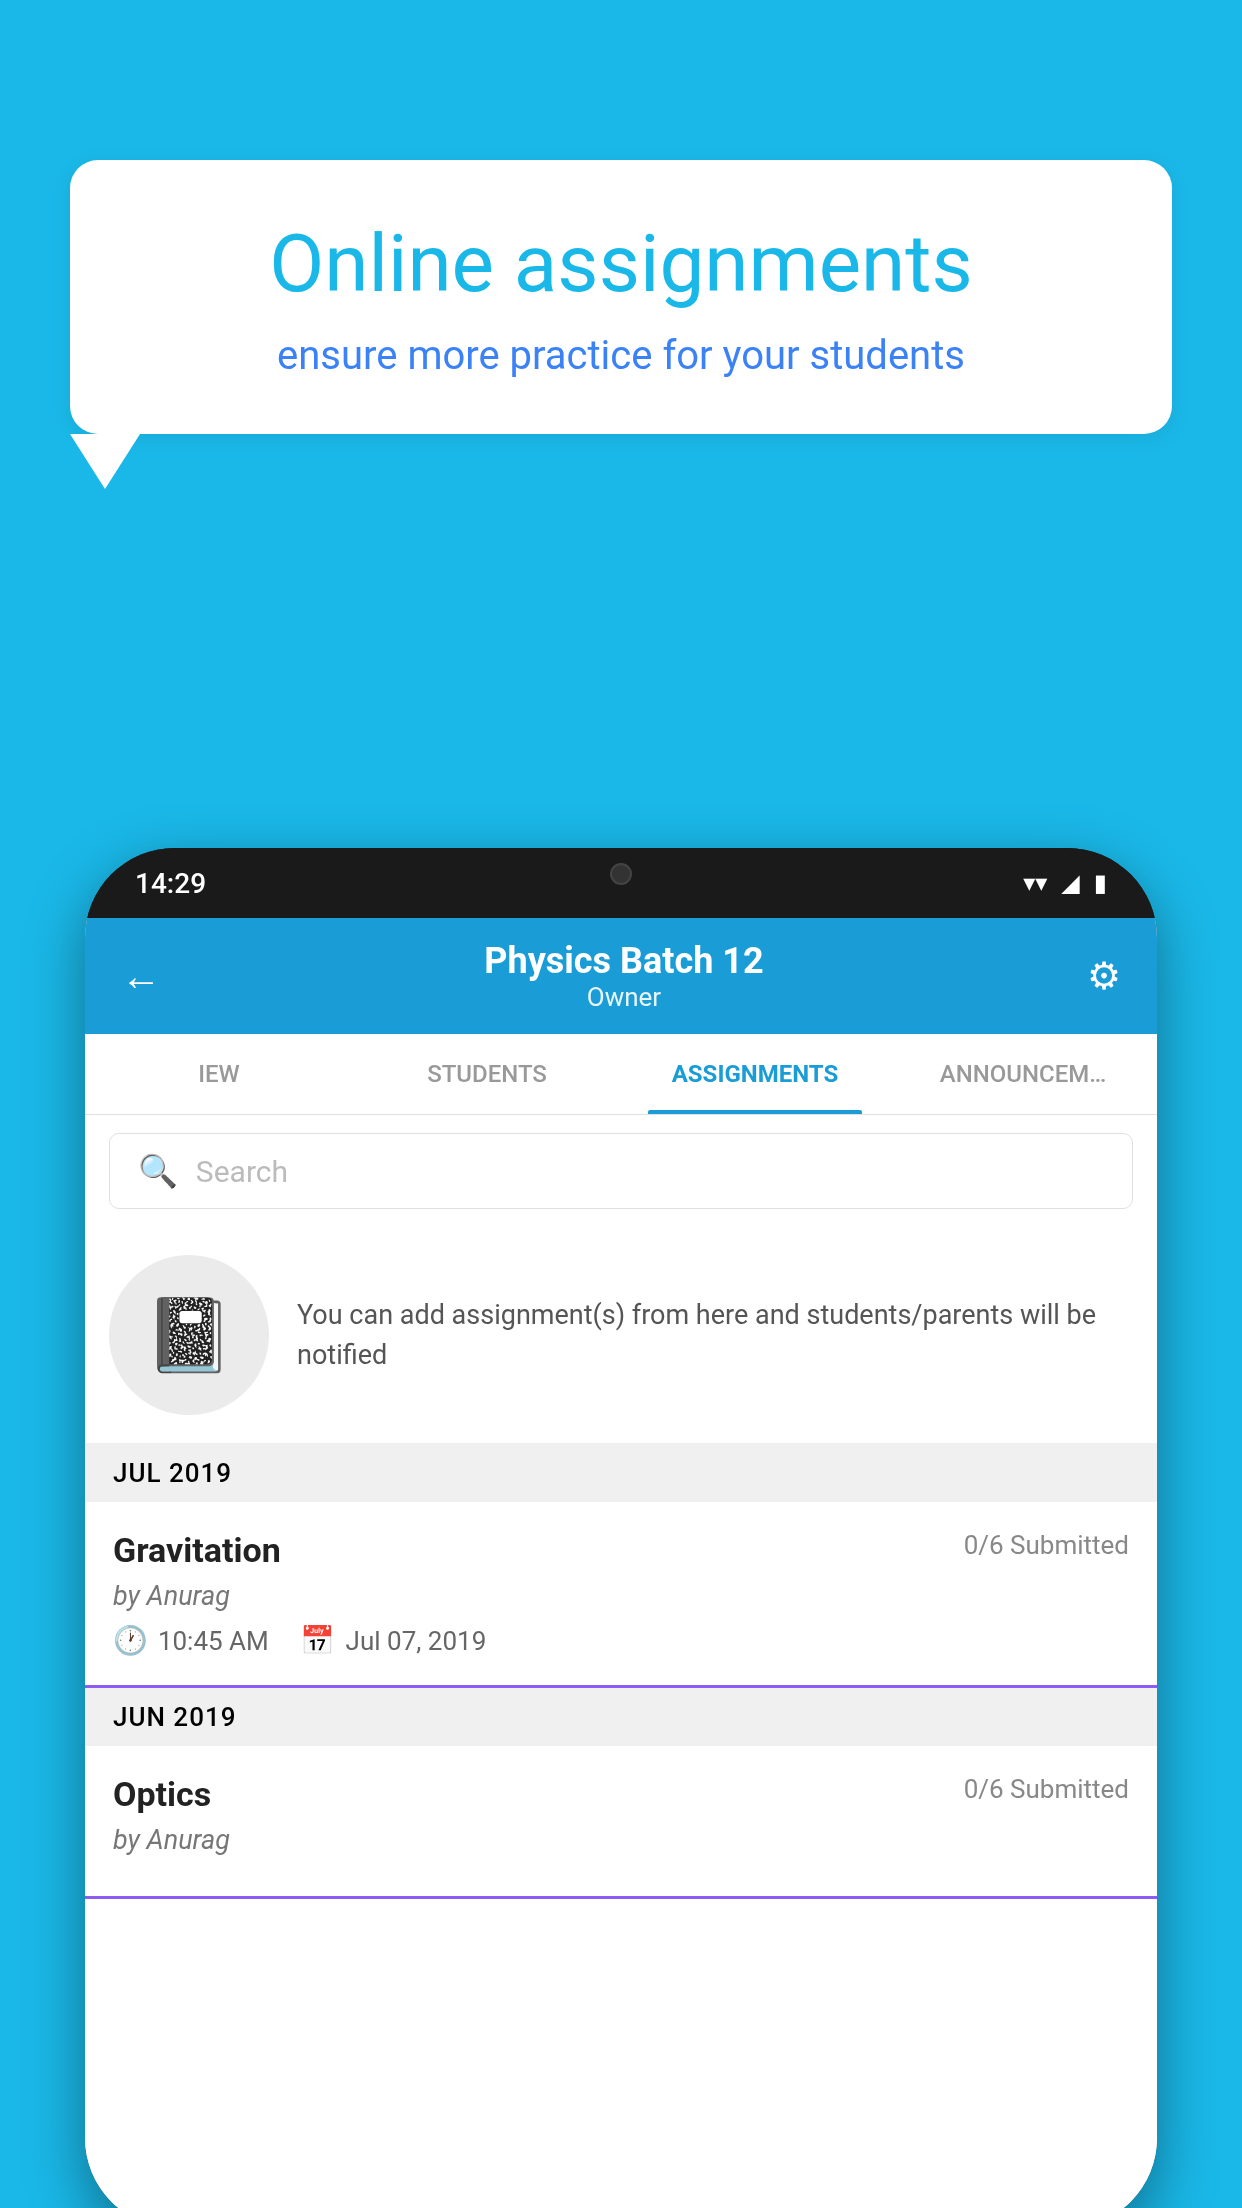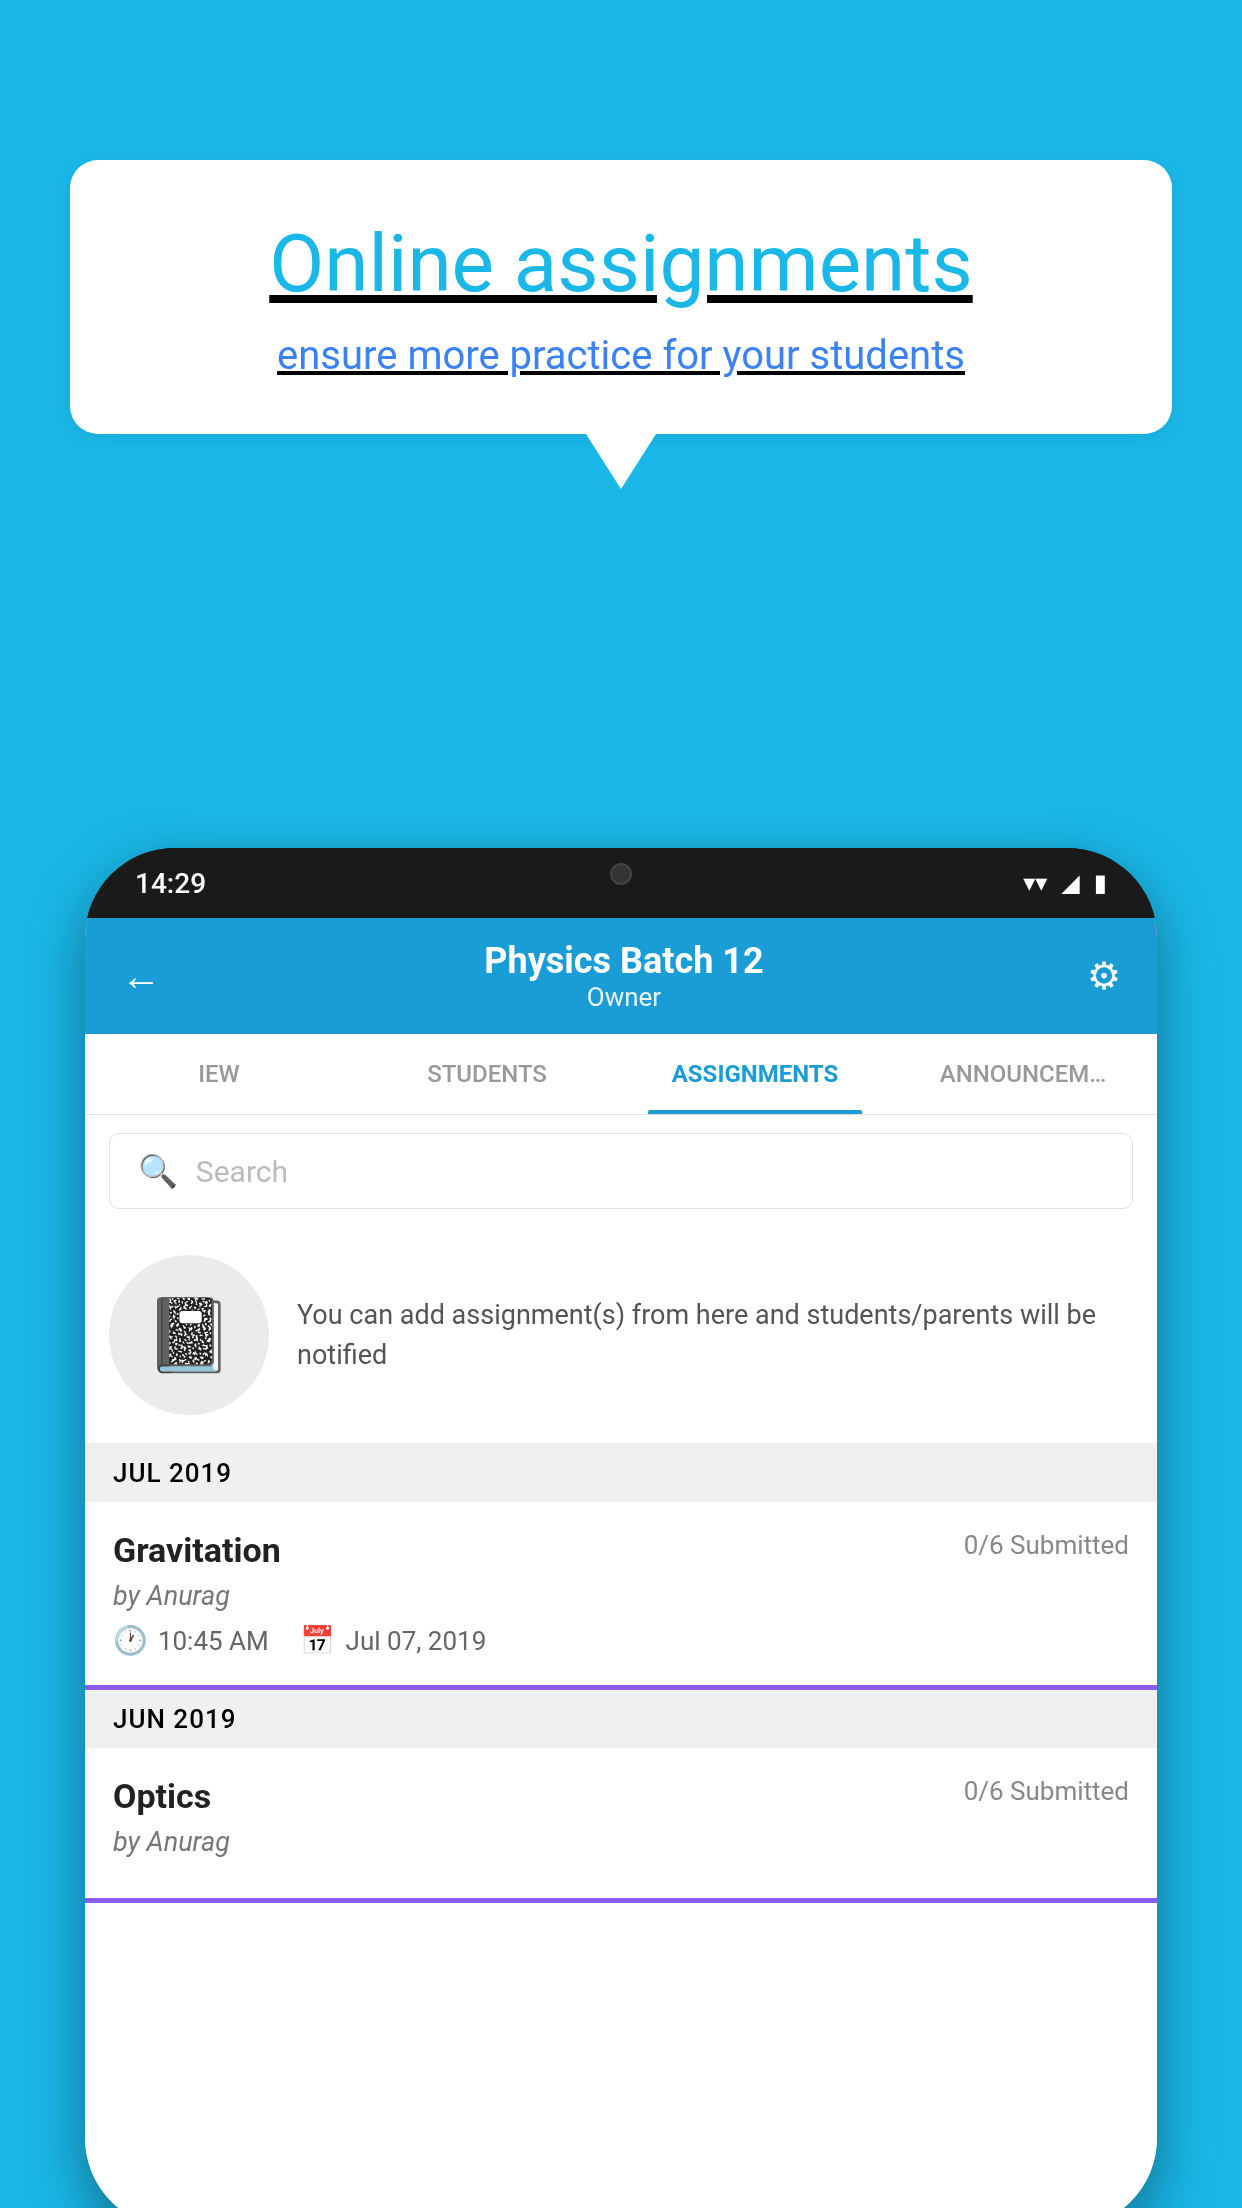--- a/index.html
+++ b/index.html
@@ -14,22 +14,20 @@
     }
 
     
     .speech-bubble-wrapper {
       position: absolute;
       top: 160px;
       left: 70px;
       right: 70px;
       display: flex;
       flex-direction: column;
-      align-items: center;
-      text-decoration: underline;
     }
 
     .speech-bubble {
       background: white;
       border-radius: 28px;
       padding: 60px 70px 55px;
       width: 100%;
       box-shadow: 0 4px 20px rgba(0,0,0,0.08);
     }
 
@@ -295,21 +293,21 @@
       padding: 14px 28px;
       font-size: 26px;
       color: #000000;
       font-weight: 500;
       letter-spacing: 1px;
     }
 
     
     .assignment-item {
       padding: 28px;
-      border-bottom: 5px solid #8b5cf6;
+      border-bottom: 3px solid #8b5cf6;
       background: white;
     }
 
     .assignment-header {
       display: flex;
       justify-content: space-between;
       align-items: flex-start;
       margin-bottom: 10px;
     }
 

